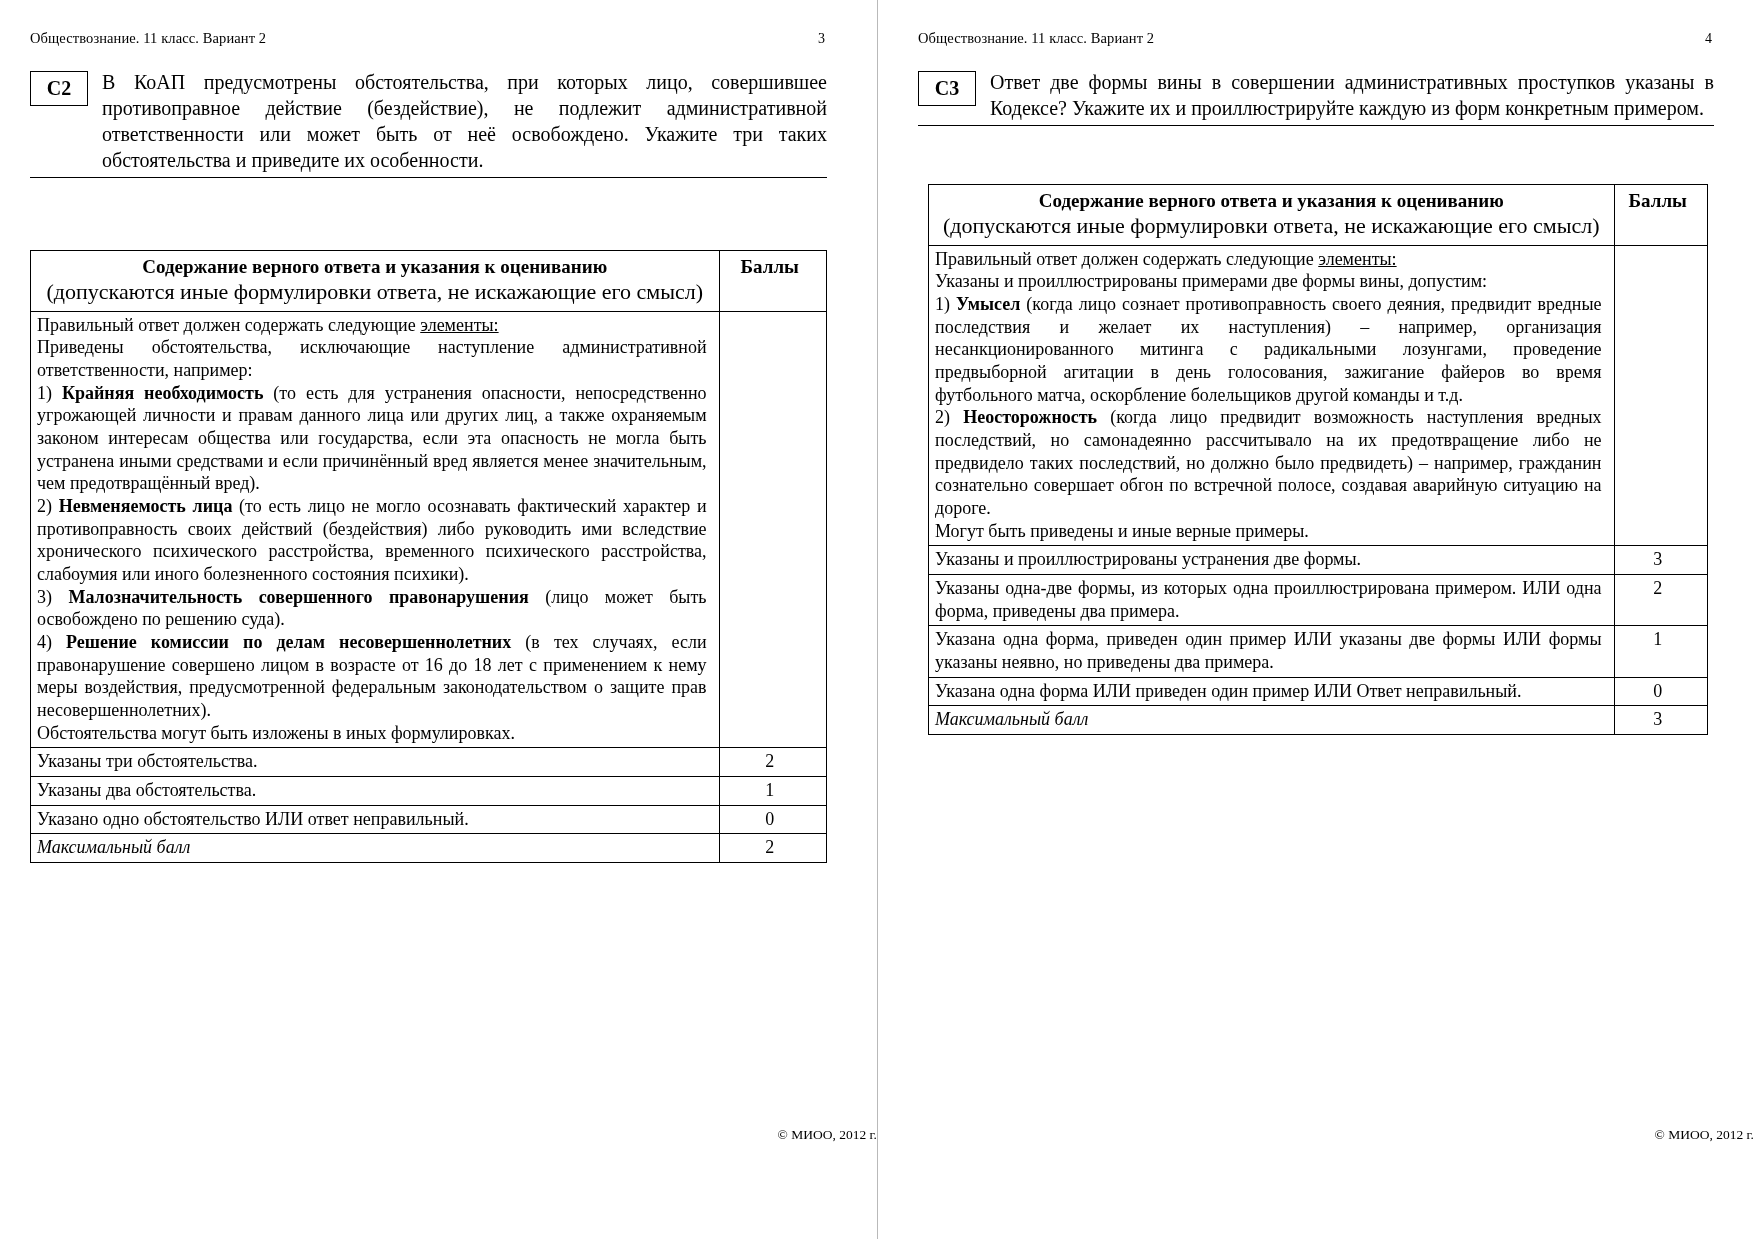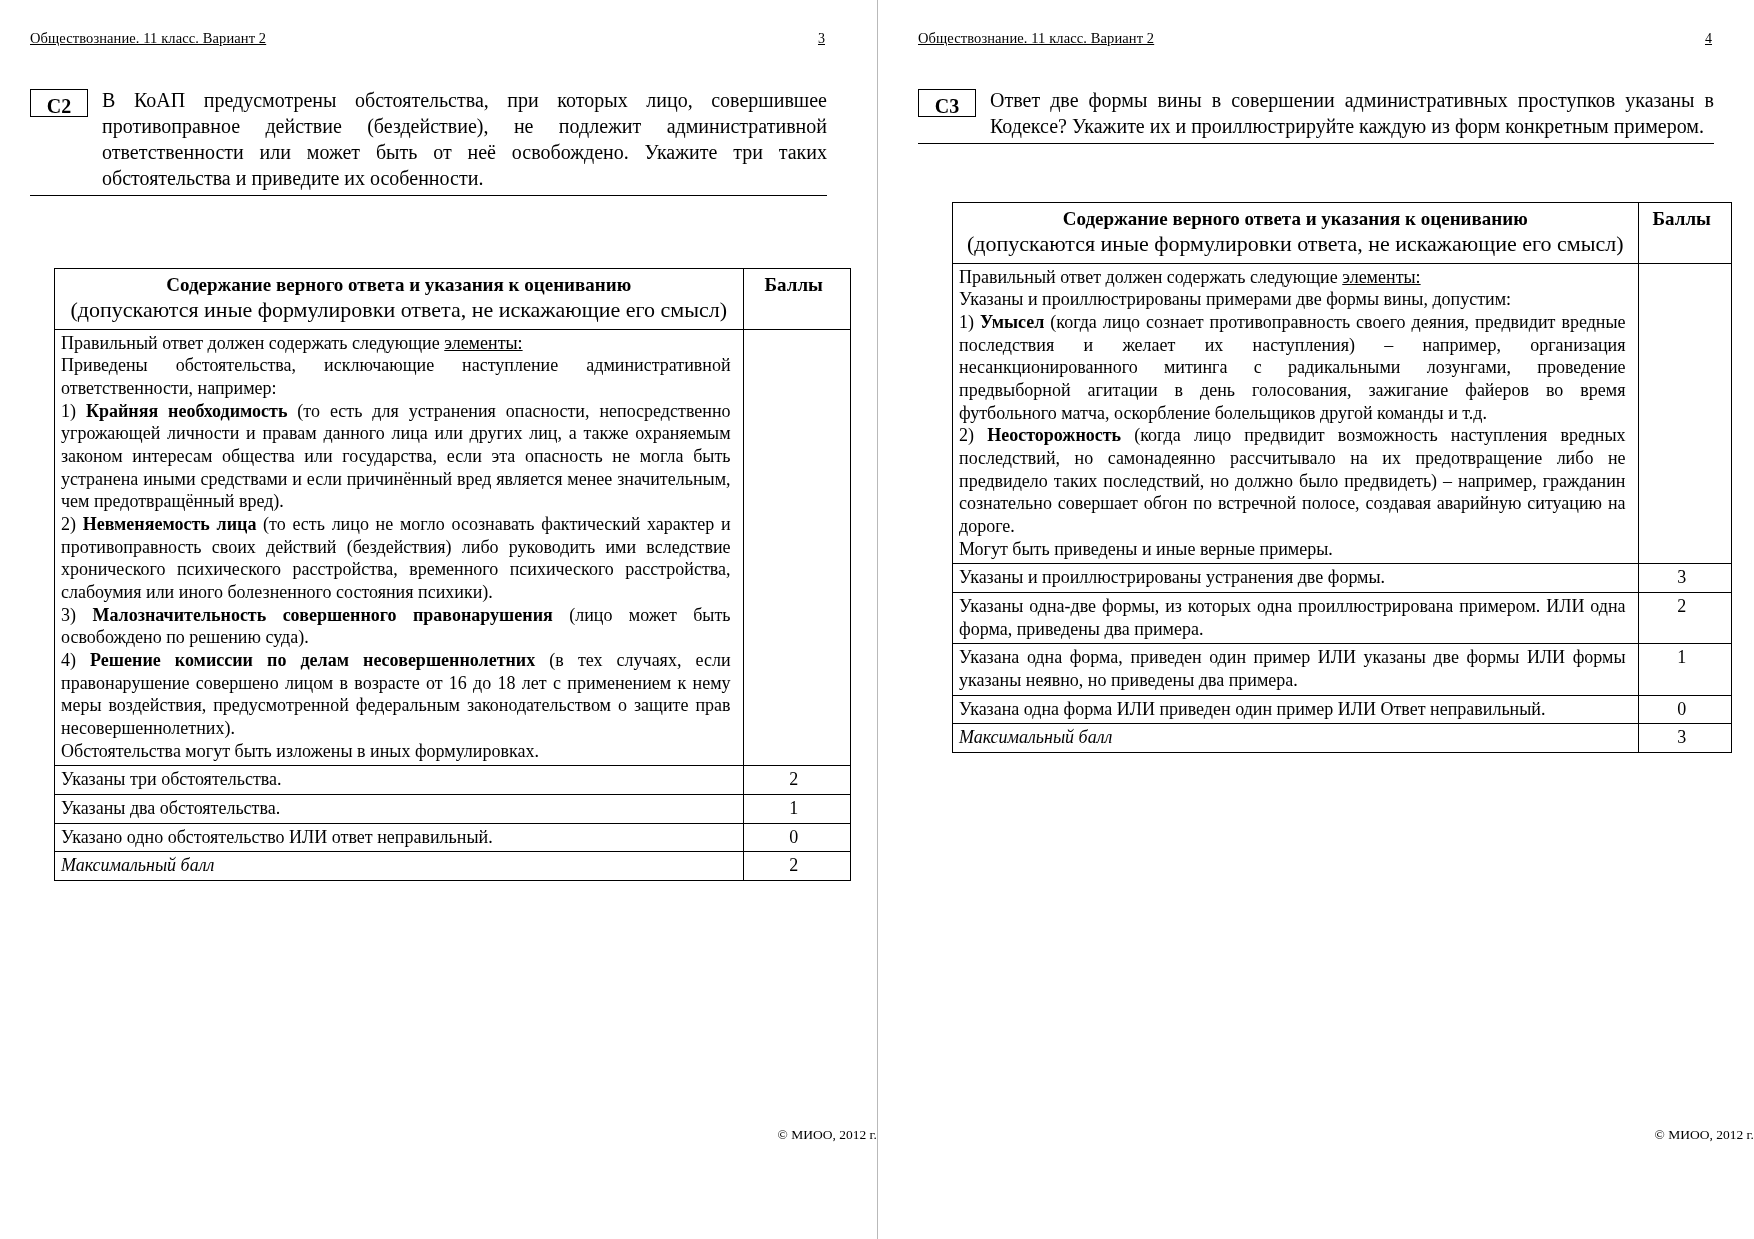--- a/index.html
+++ b/index.html
@@ -33,58 +33,56 @@
   .page-right {
     width: 877px;
     padding: 30px 40px 0 40px;
     border-left: 1px solid #b9b9b9;
   }
   .running-head {
     display: flex;
     justify-content: space-between;
     align-items: flex-end;
     font-size: 14.5px;
-    margin-bottom: 40px;
-    text-decoration: underline;
+    margin-bottom: 22px;
   }
   .running-head .title { letter-spacing: 0.1px; }
   .running-head .pageno { font-size: 14px; padding-right: 2px; }
 
   .task-block {
     display: flex;
     align-items: flex-start;
     gap: 14px;
     border-bottom: 1px solid #000;
     padding-bottom: 4px;
   }
   .task-code {
     border: 1.6px solid #000;
     font-weight: bold;
     font-size: 20px;
     line-height: 1;
-    padding: 6px 10px 0 10px;
+    padding: 6px 10px 7px 10px;
     min-width: 36px;
     text-align: center;
     font-family: "Liberation Serif", serif;
     margin-top: 2px;
   }
   .task-text {
     flex: 1;
     font-size: 20px;
     line-height: 1.30;
     text-align: justify;
     text-justify: inter-word;
     hyphens: none;
   }
 
   table.rubric {
     border-collapse: collapse;
     width: 100%;
     table-layout: fixed;
-    margin-left: 24px;
   }
   table.rubric td, table.rubric th {
     border: 1px solid #000;
     vertical-align: top;
     padding: 2px 12px 3px 6px;
     font-size: 18px;
     line-height: 1.26;
   }
   table.rubric th.head-main {
     text-align: center;

